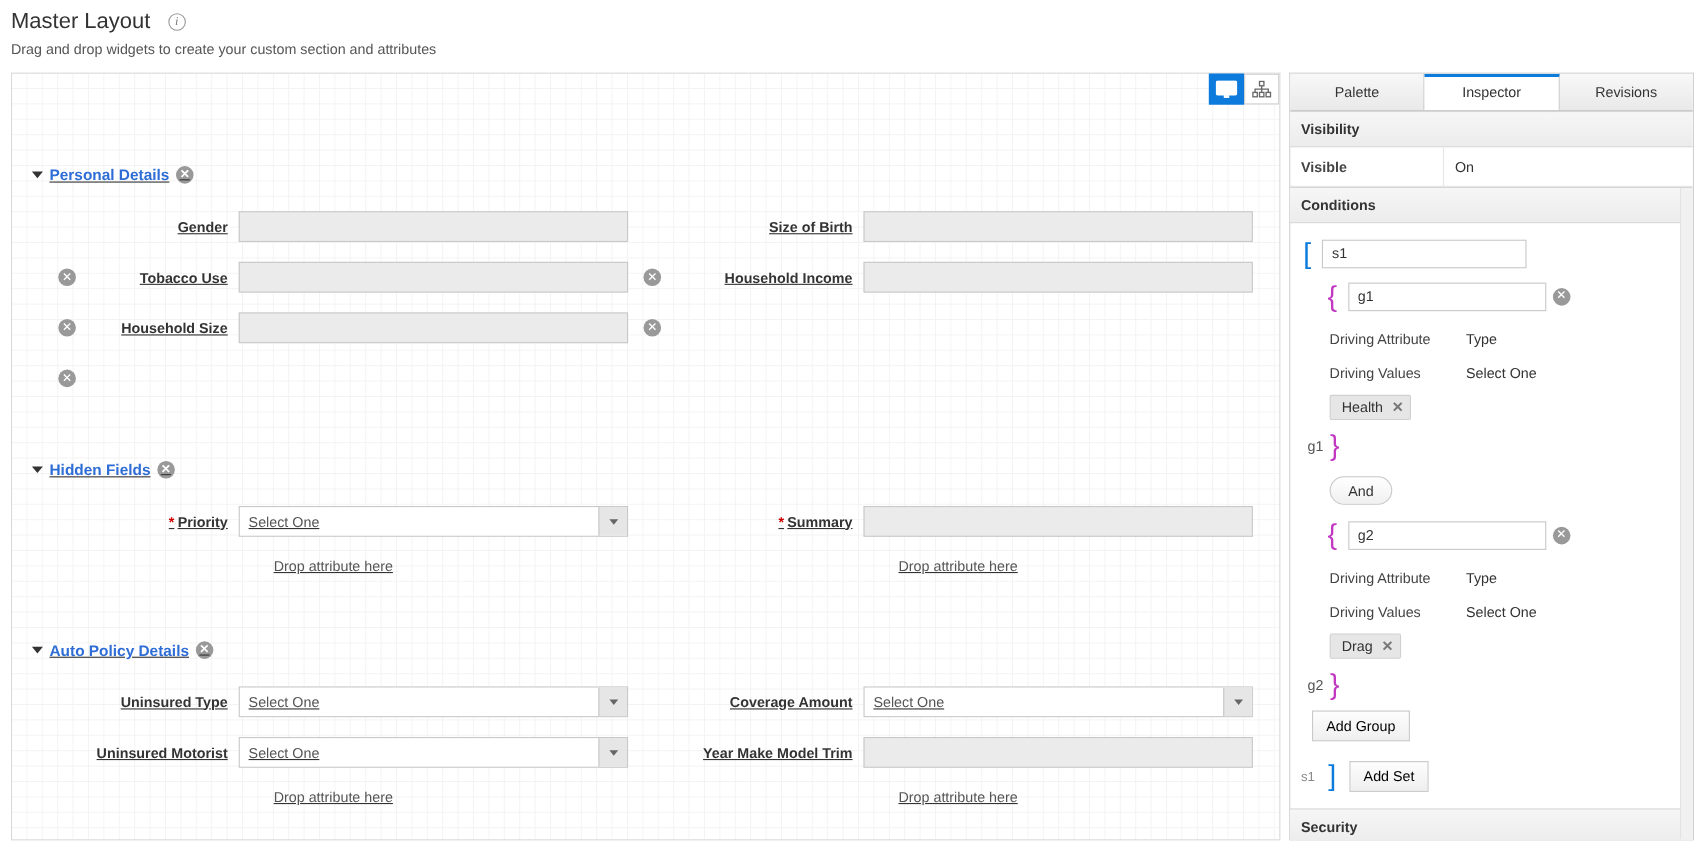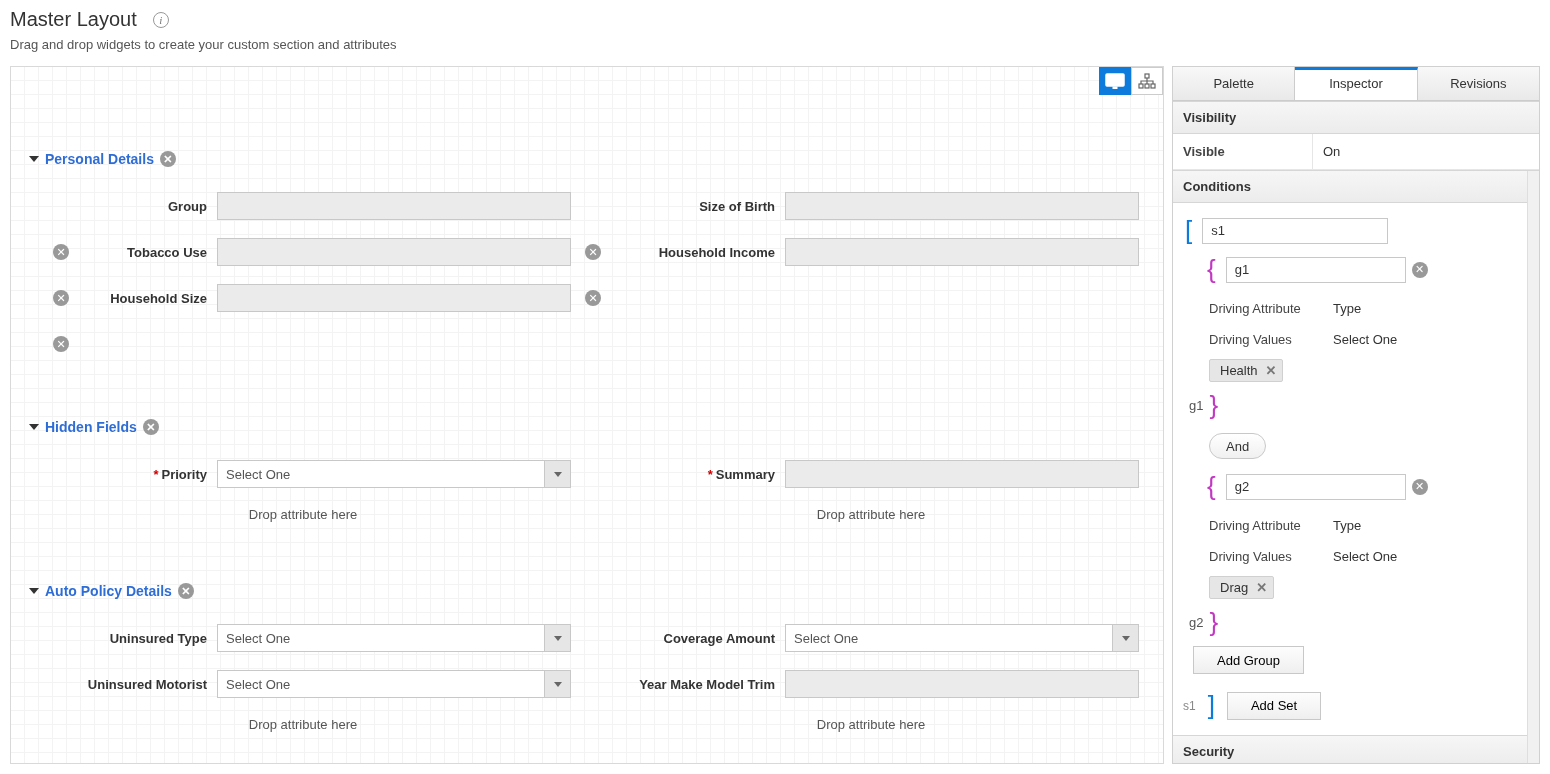--- a/index.html
+++ b/index.html
@@ -11,21 +11,21 @@
   .page-header .sub { color:#555; font-size:13px; margin-top:6px; }
 
   .workspace { display:flex; padding:10px 10px 0 10px; gap:8px; height:708px;}
   .canvas-wrap { flex:1; border:1px solid #d9d9d9; display:flex; flex-direction:column; background-image:linear-gradient(#f3f3f3 1px, transparent 1px), linear-gradient(90deg, #f3f3f3 1px, transparent 1px); background-size:14px 14px; background-position:-1px -1px; position:relative;}
   .canvas-toolbar { position:absolute; top:0; right:0; display:flex; }
   .canvas-toolbar .btn { width:32px; height:28px; border:1px solid #ccc; background:#fff; display:flex; align-items:center; justify-content:center; cursor:pointer;}
   .canvas-toolbar .btn.active { background:#0d7bdc; border-color:#0d7bdc;}
   .canvas-toolbar .btn.active svg { stroke:#fff; fill:#fff;}
   .canvas-toolbar .btn svg { stroke:#666; fill:none;}
 
-  .canvas { padding:84px 18px 0 18px; overflow-y:auto; flex:1;}
+  .canvas { padding:84px 18px 0 18px; overflow-y:auto; flex:1;text-decoration:underline;}
   .section { margin-bottom:52px;}
   .section-header { display:flex; align-items:center; gap:6px; font-size:14px; font-weight:700; color:#2e6dd6; cursor:pointer; margin-bottom:16px;}
   .section-header .tri { width:0;height:0;border-left:5px solid transparent;border-right:5px solid transparent;border-top:6px solid #333;}
   .section-header .del { width:16px;height:16px;border-radius:50%;background:#999;color:#fff;display:inline-flex;align-items:center;justify-content:center;font-size:11px;line-height:1;cursor:pointer;}
 
   .grid { display:grid; grid-template-columns: 1fr 1fr; column-gap:20px; }
   .cell { display:flex; align-items:center; height:46px; position:relative;}
   .cell .row-del { position:absolute; left:24px; width:16px;height:16px;border-radius:50%;background:#999;color:#fff;display:inline-flex;align-items:center;justify-content:center;font-size:11px;line-height:1;cursor:pointer;}
   .cell label { width:188px; text-align:right; padding-right:10px; font-size:13px; color:#333; font-weight:700;}
   .cell .req { color:#c00; padding-right:3px;}
@@ -60,21 +60,21 @@
   .group-row input { width:180px;}
   .round-del { width:16px;height:16px;border-radius:50%;background:#999;color:#fff;display:inline-flex;align-items:center;justify-content:center;font-size:11px;line-height:1;cursor:pointer;}
   .group-body { padding-left:28px; }
   .prop-row { display:flex; padding:8px 0;}
   .prop-row .pk { width:124px; color:#444; font-size:13px;}
   .prop-row .pv { flex:1; color:#333; font-size:13px;}
   .chip { display:inline-flex; align-items:center; background:#e6e6e6; border:1px solid #d0d0d0; border-radius:2px; padding:3px 6px 3px 10px; font-size:13px; color:#333; margin:4px 0 8px 0;}
   .chip .x { margin-left:8px; color:#777; cursor:pointer; font-weight:700;}
   .close-brace-row { display:flex; align-items:center; gap:2px; padding-left:8px; font-size:13px; color:#555; margin-bottom:8px;}
   .pill { height:26px; padding:0 16px; border:1px solid #c8c8c8; border-radius:14px; background:linear-gradient(#fff,#f0f0f0); display:inline-flex; align-items:center; margin:4px 0 10px 28px; cursor:pointer;}
-  .btn-std { height:28px; padding:0 23px; border:1px solid #c8c8c8; background:linear-gradient(#fdfdfd,#efefef); font-size:13px; cursor:pointer; display:inline-flex; align-items:center;}
+  .btn-std { height:28px; padding:0 12px; border:1px solid #c8c8c8; background:linear-gradient(#fdfdfd,#efefef); font-size:13px; cursor:pointer; display:inline-flex; align-items:center;}
   .add-group { margin-left:12px; margin-bottom:10px;}
   .close-set-row { display:flex; align-items:center; gap:8px; padding-left:2px; margin-top:6px;}
   .close-set-row .lbl { color:#888; font-size:12px;}
 
   .scroll-edge { position:absolute; right:0; top:104px; bottom:0; width:12px; background:#f1f1f1; border-left:1px solid #dedede;}
 </style>
 </head>
 <body>
 
 <div class="page-header">
@@ -109,21 +109,21 @@
     <div class="canvas">
 
       <div class="section" style="position:relative;">
         <div class="section-header">
           <span class="tri"></span>
           <span>Personal Details</span>
           <span class="del">✕</span>
         </div>
         <div class="grid">
           <div class="cell">
-            <label>Group</label>
+            <label>Gender</label>
             <div class="field"></div>
           </div>
           <div class="cell">
             <label>Size of Birth</label>
             <div class="field"></div>
           </div>
           <div class="cell">
             <span class="row-del">✕</span>
             <label>Tobacco Use</label>
             <div class="field"></div>

